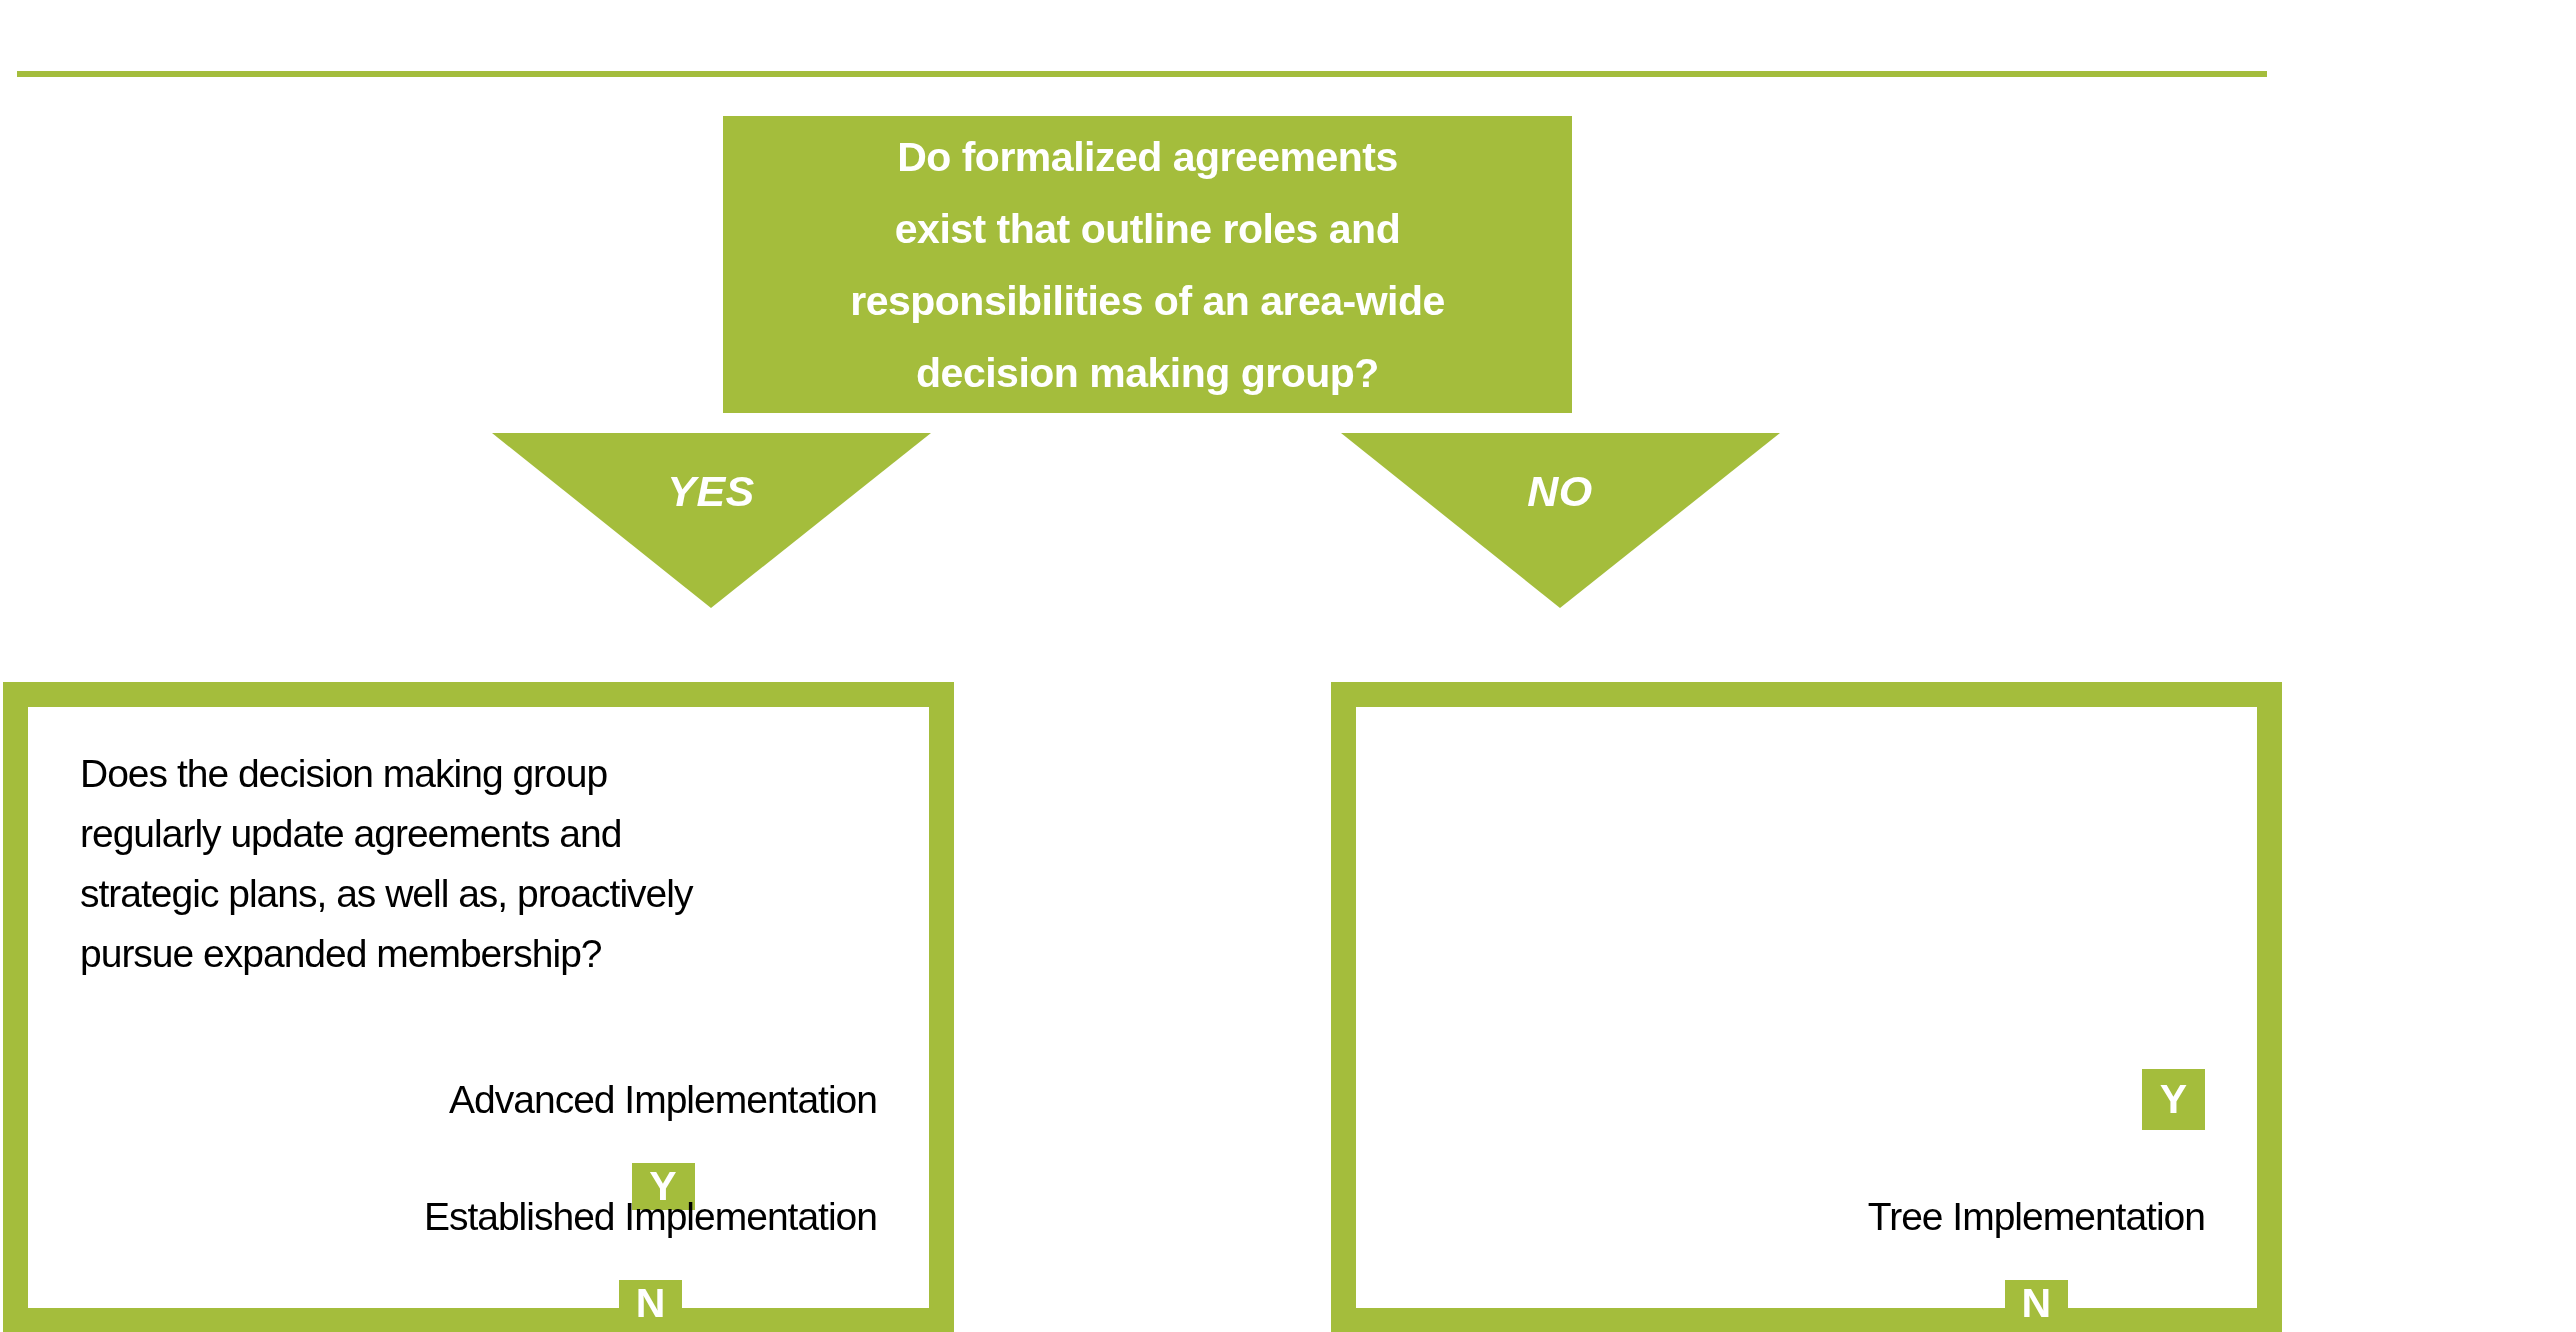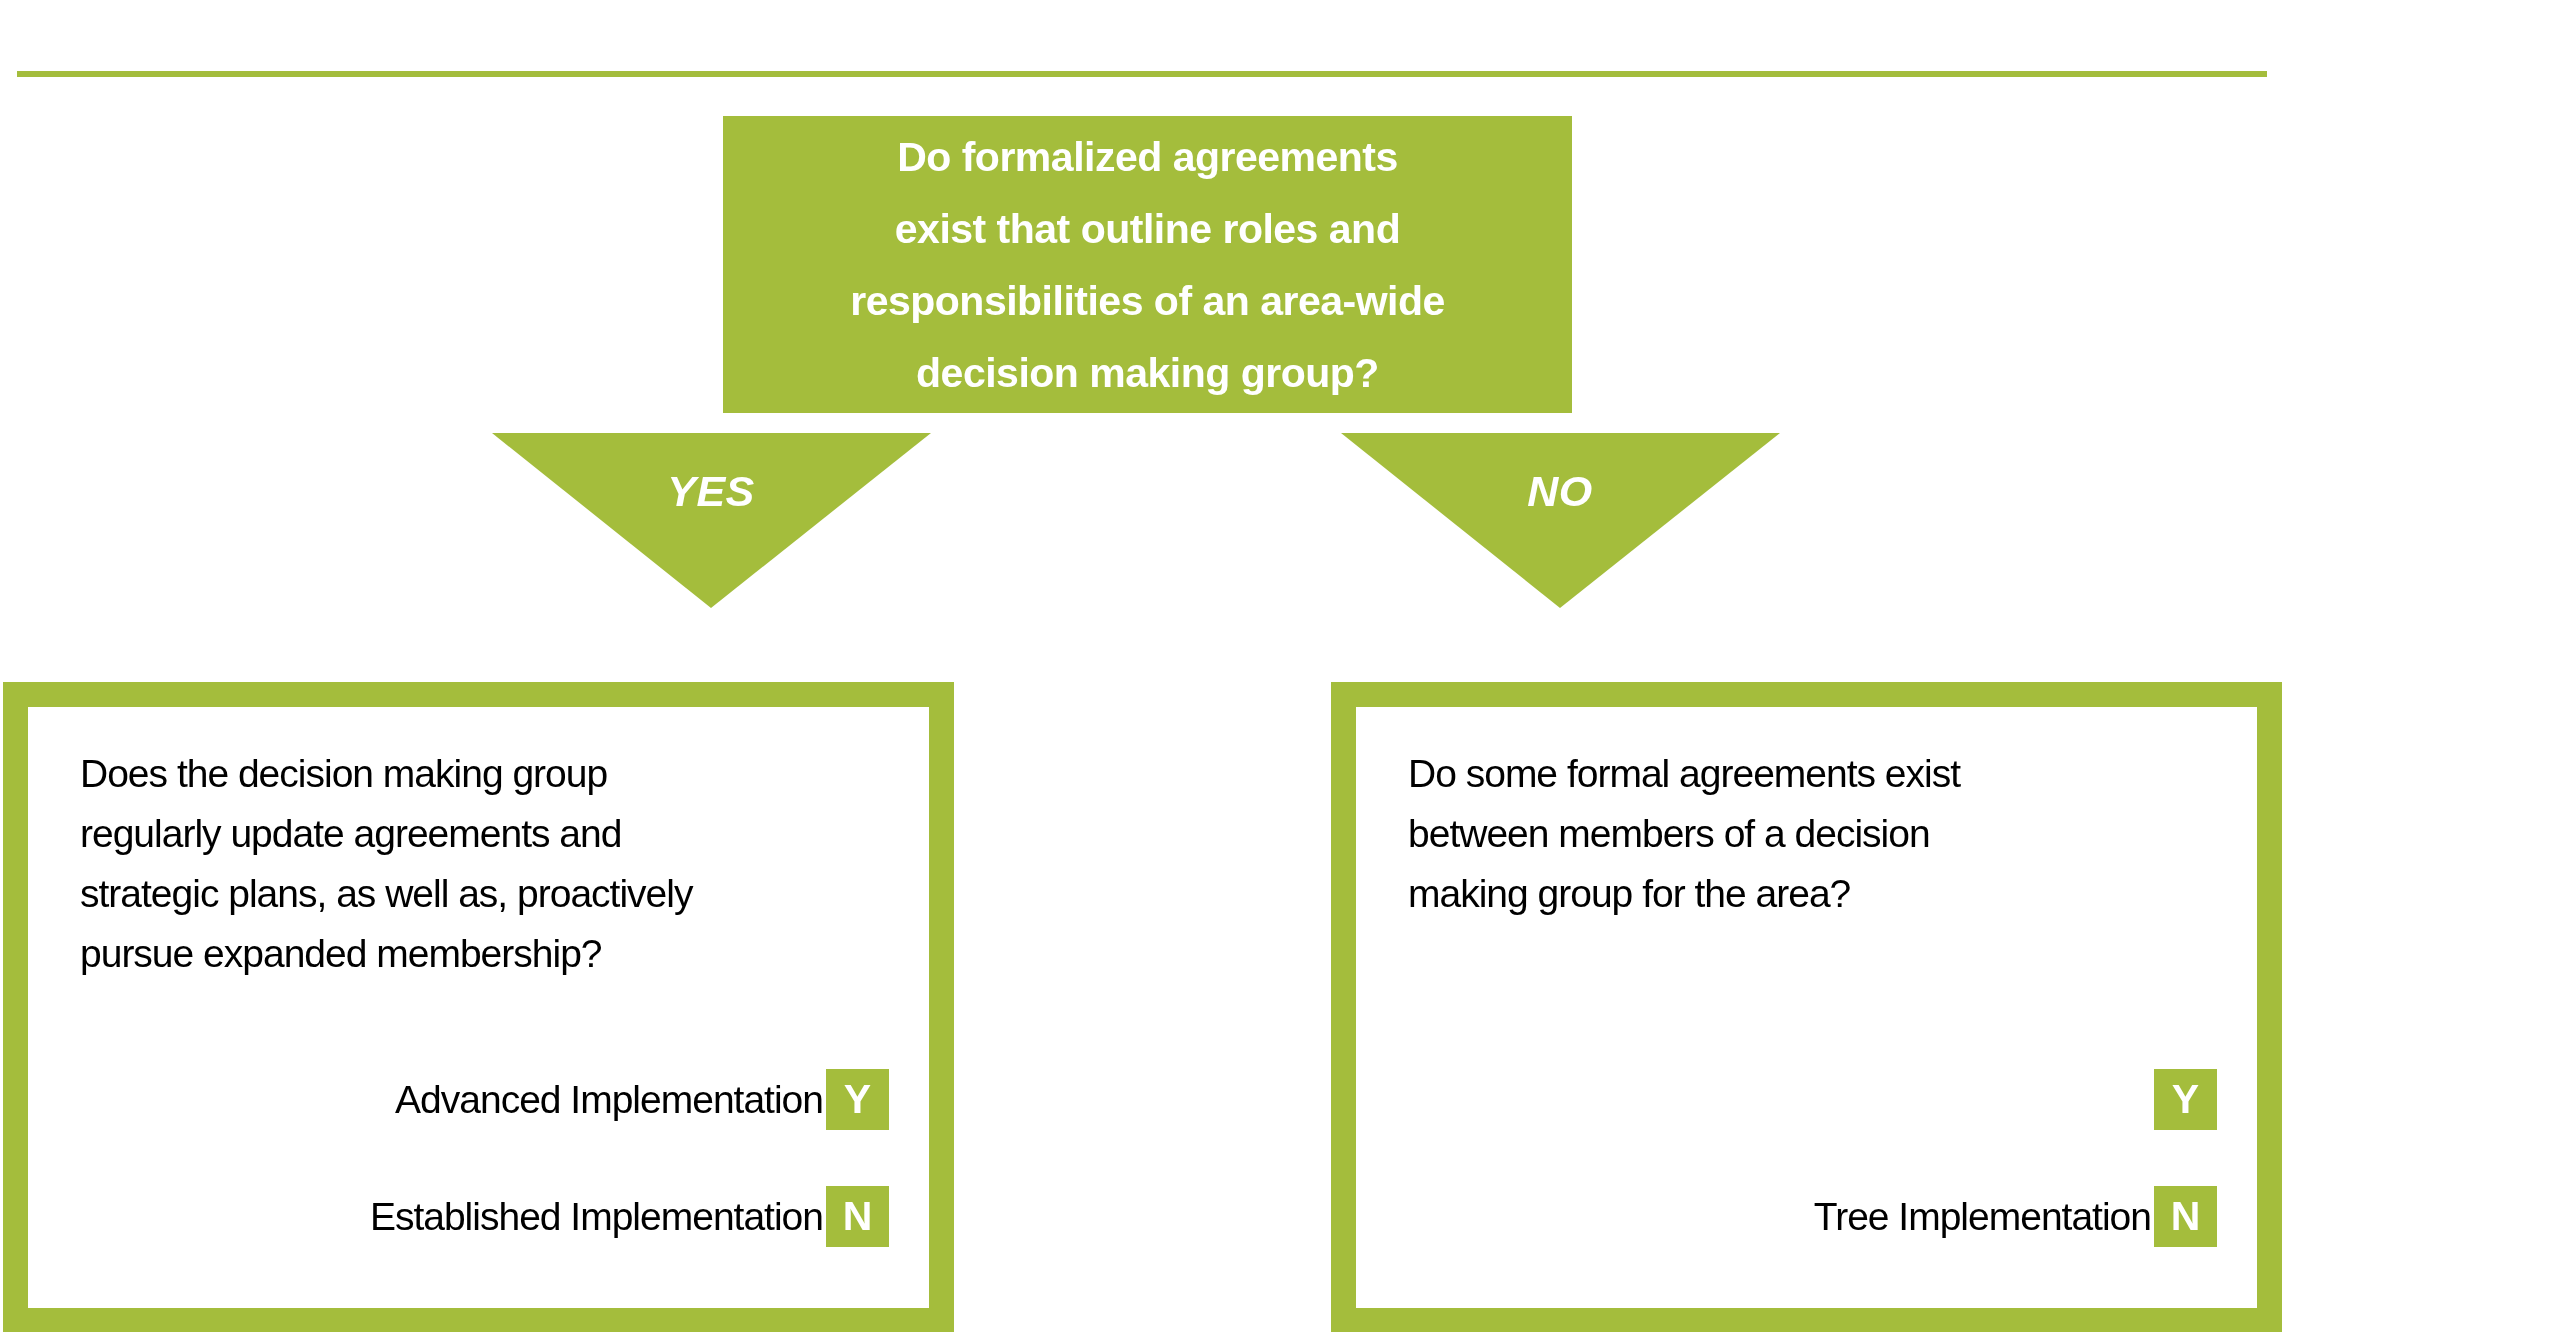--- a/index.html
+++ b/index.html
@@ -103,25 +103,26 @@
     left: 52px;
     top: 37px;
     white-space: pre-line;
     color: #000;
     font-size: 39px;
     letter-spacing: -1px;
     line-height: 60px;
   }
   .result-row {
     position: absolute;
-    right: 40px;
+    right: 52px;
     display: flex;
     align-items: center;
-    gap: 3px;
+    gap: 33px;
     height: 61px;
+    flex-direction: column;
   }
   .result-row .rlabel {
     color: #000;
     font-size: 39px;
     letter-spacing: -1px;
     line-height: 61px;
     white-space: nowrap;
   }
   .result-row .mark {
     width: 63px;
@@ -171,23 +172,20 @@
       <span class="rlabel">Advanced Implementation</span>
       <span class="mark">Y</span>
     </div>
     <div class="result-row row-2">
       <span class="rlabel">Established Implementation</span>
       <span class="mark">N</span>
     </div>
   </div>
 
   <div class="branch-box branch-no">
-    <div class="bq">Do some formal agreements exist
-between members of a decision
-making group for the area?</div>
     <div class="result-row row-1">
       <span class="mark">Y</span>
     </div>
     <div class="result-row row-2">
       <span class="rlabel">Tree Implementation</span>
       <span class="mark">N</span>
     </div>
   </div>
 
 </div>

